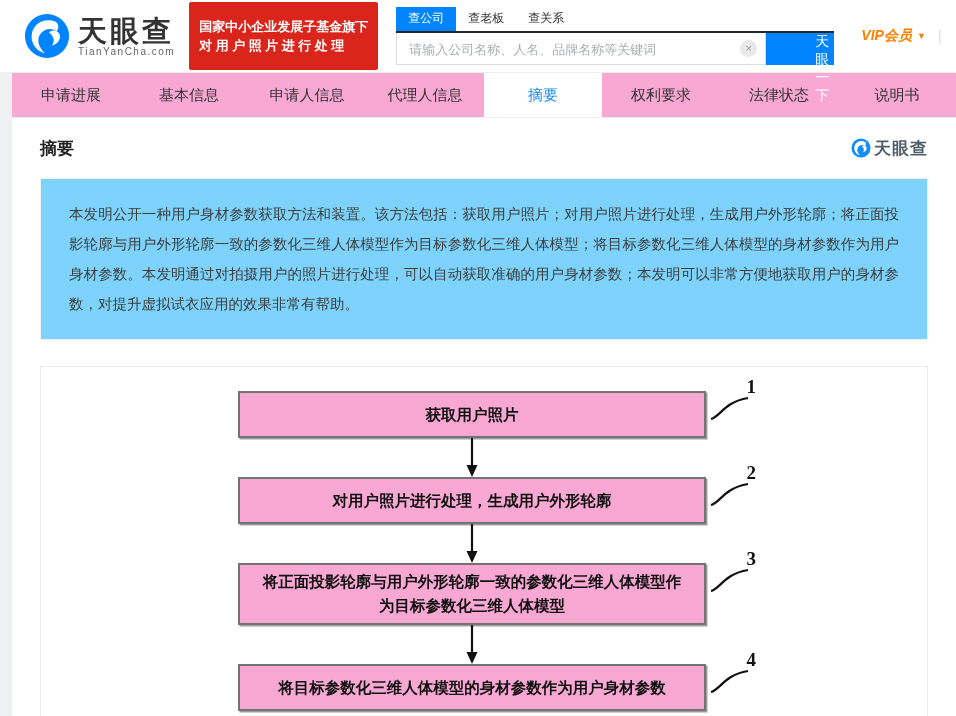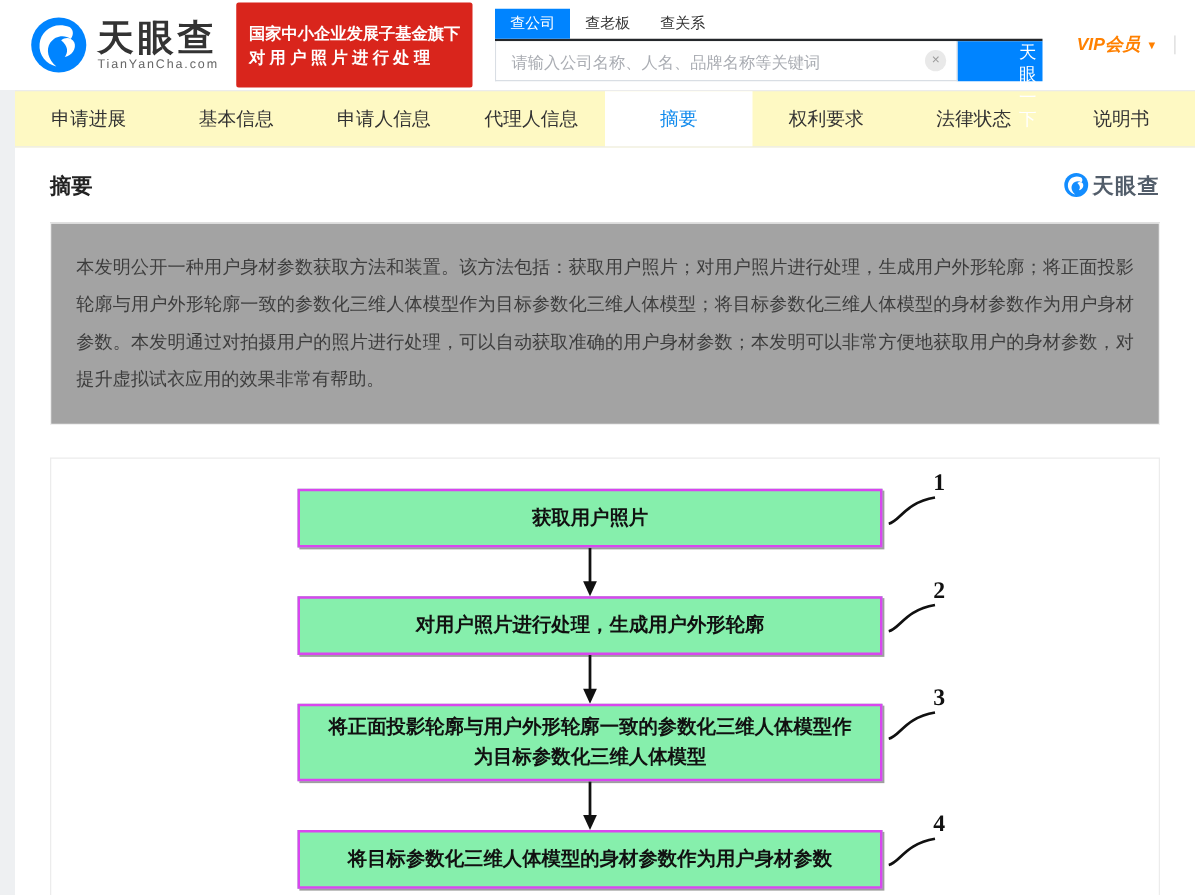--- a/index.html
+++ b/index.html
@@ -35,43 +35,43 @@
     cursor:pointer; font-family:inherit;padding-left:44px; }
 
   .vip-wrap { margin-left:auto; display:flex; align-items:center; cursor:pointer; }
   .vip-label { color:#ff8000; font-size:14px; font-weight:bold; font-style:italic; }
   .vip-caret { color:#ff8000; font-size:9px; margin-left:5px; }
   .vip-divider { color:#e3e3e3; margin-left:12px; font-size:16px; }
 
   
   .page-body { margin-left:12px; width:944px; height:644px; background:#fff; }
 
-  .nav-tabs { display:flex; height:46px; background:#fef9c3; border-top:1px solid #ececec;
+  .nav-tabs { display:flex; height:46px; background:#f9a8d4; border-top:1px solid #ececec;
     border-bottom:1px solid #ececec; }
   .nav-tab { flex:1; display:flex; align-items:center; justify-content:center; font-size:15px;
     color:#333; cursor:pointer; }
   .nav-tab.active { background:#fff; color:#128bed; }
 
   .content { padding:0 28px; }
   .section-head { display:flex; align-items:center; justify-content:space-between;
     margin-top:16px; height:28px; }
   .section-title { font-size:17px; font-weight:bold; color:#222; }
   .watermark { display:flex; align-items:center; opacity:.92; }
   .watermark svg { width:20px; height:20px; }
   .watermark-text { font-size:17px; font-weight:bold; color:#44505e; margin-left:3px; letter-spacing:1px; }
 
-  .abstract-box { margin-top:16px; background:#a3a3a3; border:1px solid #f0f0f0;
-    padding:20px 20px; font-size:14.5px; line-height:30px; color:#3d3d3d; text-align:justify; }
+  .abstract-box { margin-top:16px; background:#7dd3fc; border:1px solid #f0f0f0;
+    padding:20px 28px; font-size:14.5px; line-height:30px; color:#3d3d3d; text-align:justify; }
 
   
   .flow-wrap { margin-top:26px; border:1px solid #ececec; background:#fff;
     padding:24px 0 16px; display:flex; flex-direction:column; align-items:center; }
   .flow-col { display:flex; flex-direction:column; align-items:center; transform:translateX(-12px); }
   .fc-step { position:relative; width:468px; }
-  .fc-box { border:2px solid #d946ef; background:#86efac; min-height:47px; display:flex;
+  .fc-box { border:2px solid #737373; background:#f9a8d4; min-height:47px; display:flex;
     align-items:center; justify-content:center; text-align:center; padding:5px 18px;
     font-size:15.5px; font-weight:bold; color:#111; line-height:24px;
     box-shadow:1.5px 1.5px 0 rgba(40,40,40,.45); }
   .fc-num { position:absolute; right:-50px; top:-15px; font-family:"Liberation Serif","DejaVu Serif",serif;
     font-weight:bold; font-size:19px; color:#111; }
   .fc-leader { position:absolute; right:-44px; top:3px; }
   .fc-arrow { display:block; margin:0; }
 </style>
 </head>
 <body>

